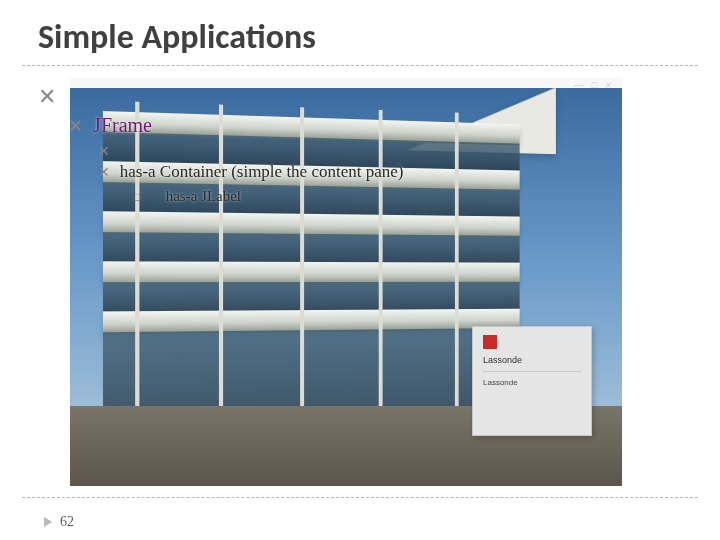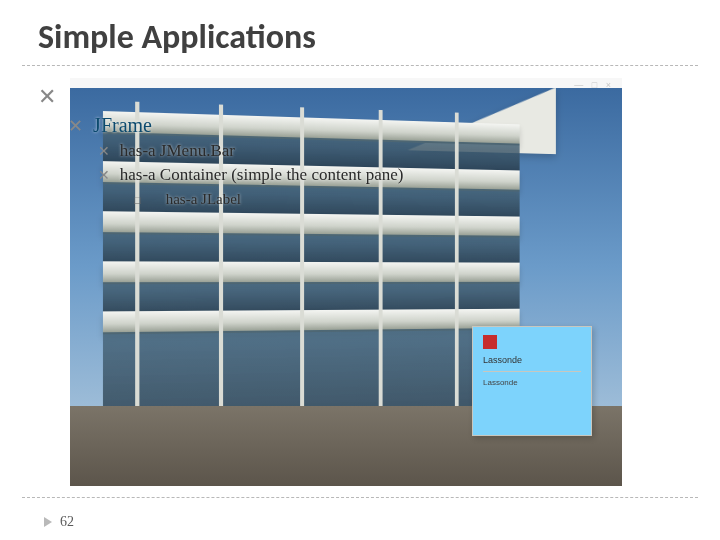--- a/index.html
+++ b/index.html
@@ -71,21 +71,21 @@
   .lvl2 .bullet {
     font-family: Arial, sans-serif;
     font-size: 18px;
     color: #888;
     line-height: 1;
     margin-right: 10px;
     margin-top: 3px;
   }
   .lvl2 .txt {
     font-size: 20px;
-    color: #0c4a6e;
+    color: #701a75;
     text-shadow: 0 0 3px rgba(255,255,255,0.7);
   }
   .lvl3 {
     display: flex;
     align-items: flex-start;
     margin-left: 60px;
     margin-top: 4px;
   }
   .lvl3 .bullet {
     font-family: Arial, sans-serif;
@@ -177,21 +177,21 @@
     border-left: 160px solid transparent;
     border-bottom: 70px solid #e8e9e3;
     filter: drop-shadow(0 3px 4px rgba(0,0,0,0.2));
   }
   .sign {
     position: absolute;
     right: 30px;
     bottom: 50px;
     width: 120px;
     height: 110px;
-    background: #7dd3fc;
+    background: #e5e5e5;
     border: 1px solid #c9c7be;
     box-shadow: 2px 2px 6px rgba(0,0,0,0.2);
     z-index: 3;
     padding: 8px 10px;
     box-sizing: border-box;
     font-family: Arial, sans-serif;
   }
   .sign .logo {
     width: 14px; height: 14px;
     background: #c62c2c;
@@ -287,21 +287,20 @@
   <div class="content">
     <div class="lvl1">
       <span class="bullet">✕</span>
     </div>
     <div class="lvl2">
       <span class="bullet">✕</span>
       <span class="txt">JFrame</span>
     </div>
     <div class="lvl3">
       <span class="bullet">✕</span>
-      <span class="txt">has-a JMenu.Bar</span>
     </div>
     <div class="lvl3">
       <span class="bullet">✕</span>
       <span class="txt">has-a Container (simple the content pane)</span>
     </div>
     <div class="lvl4">
       <span class="bullet">□</span>
       <span class="txt">has-a JLabel</span>
     </div>
   </div>

